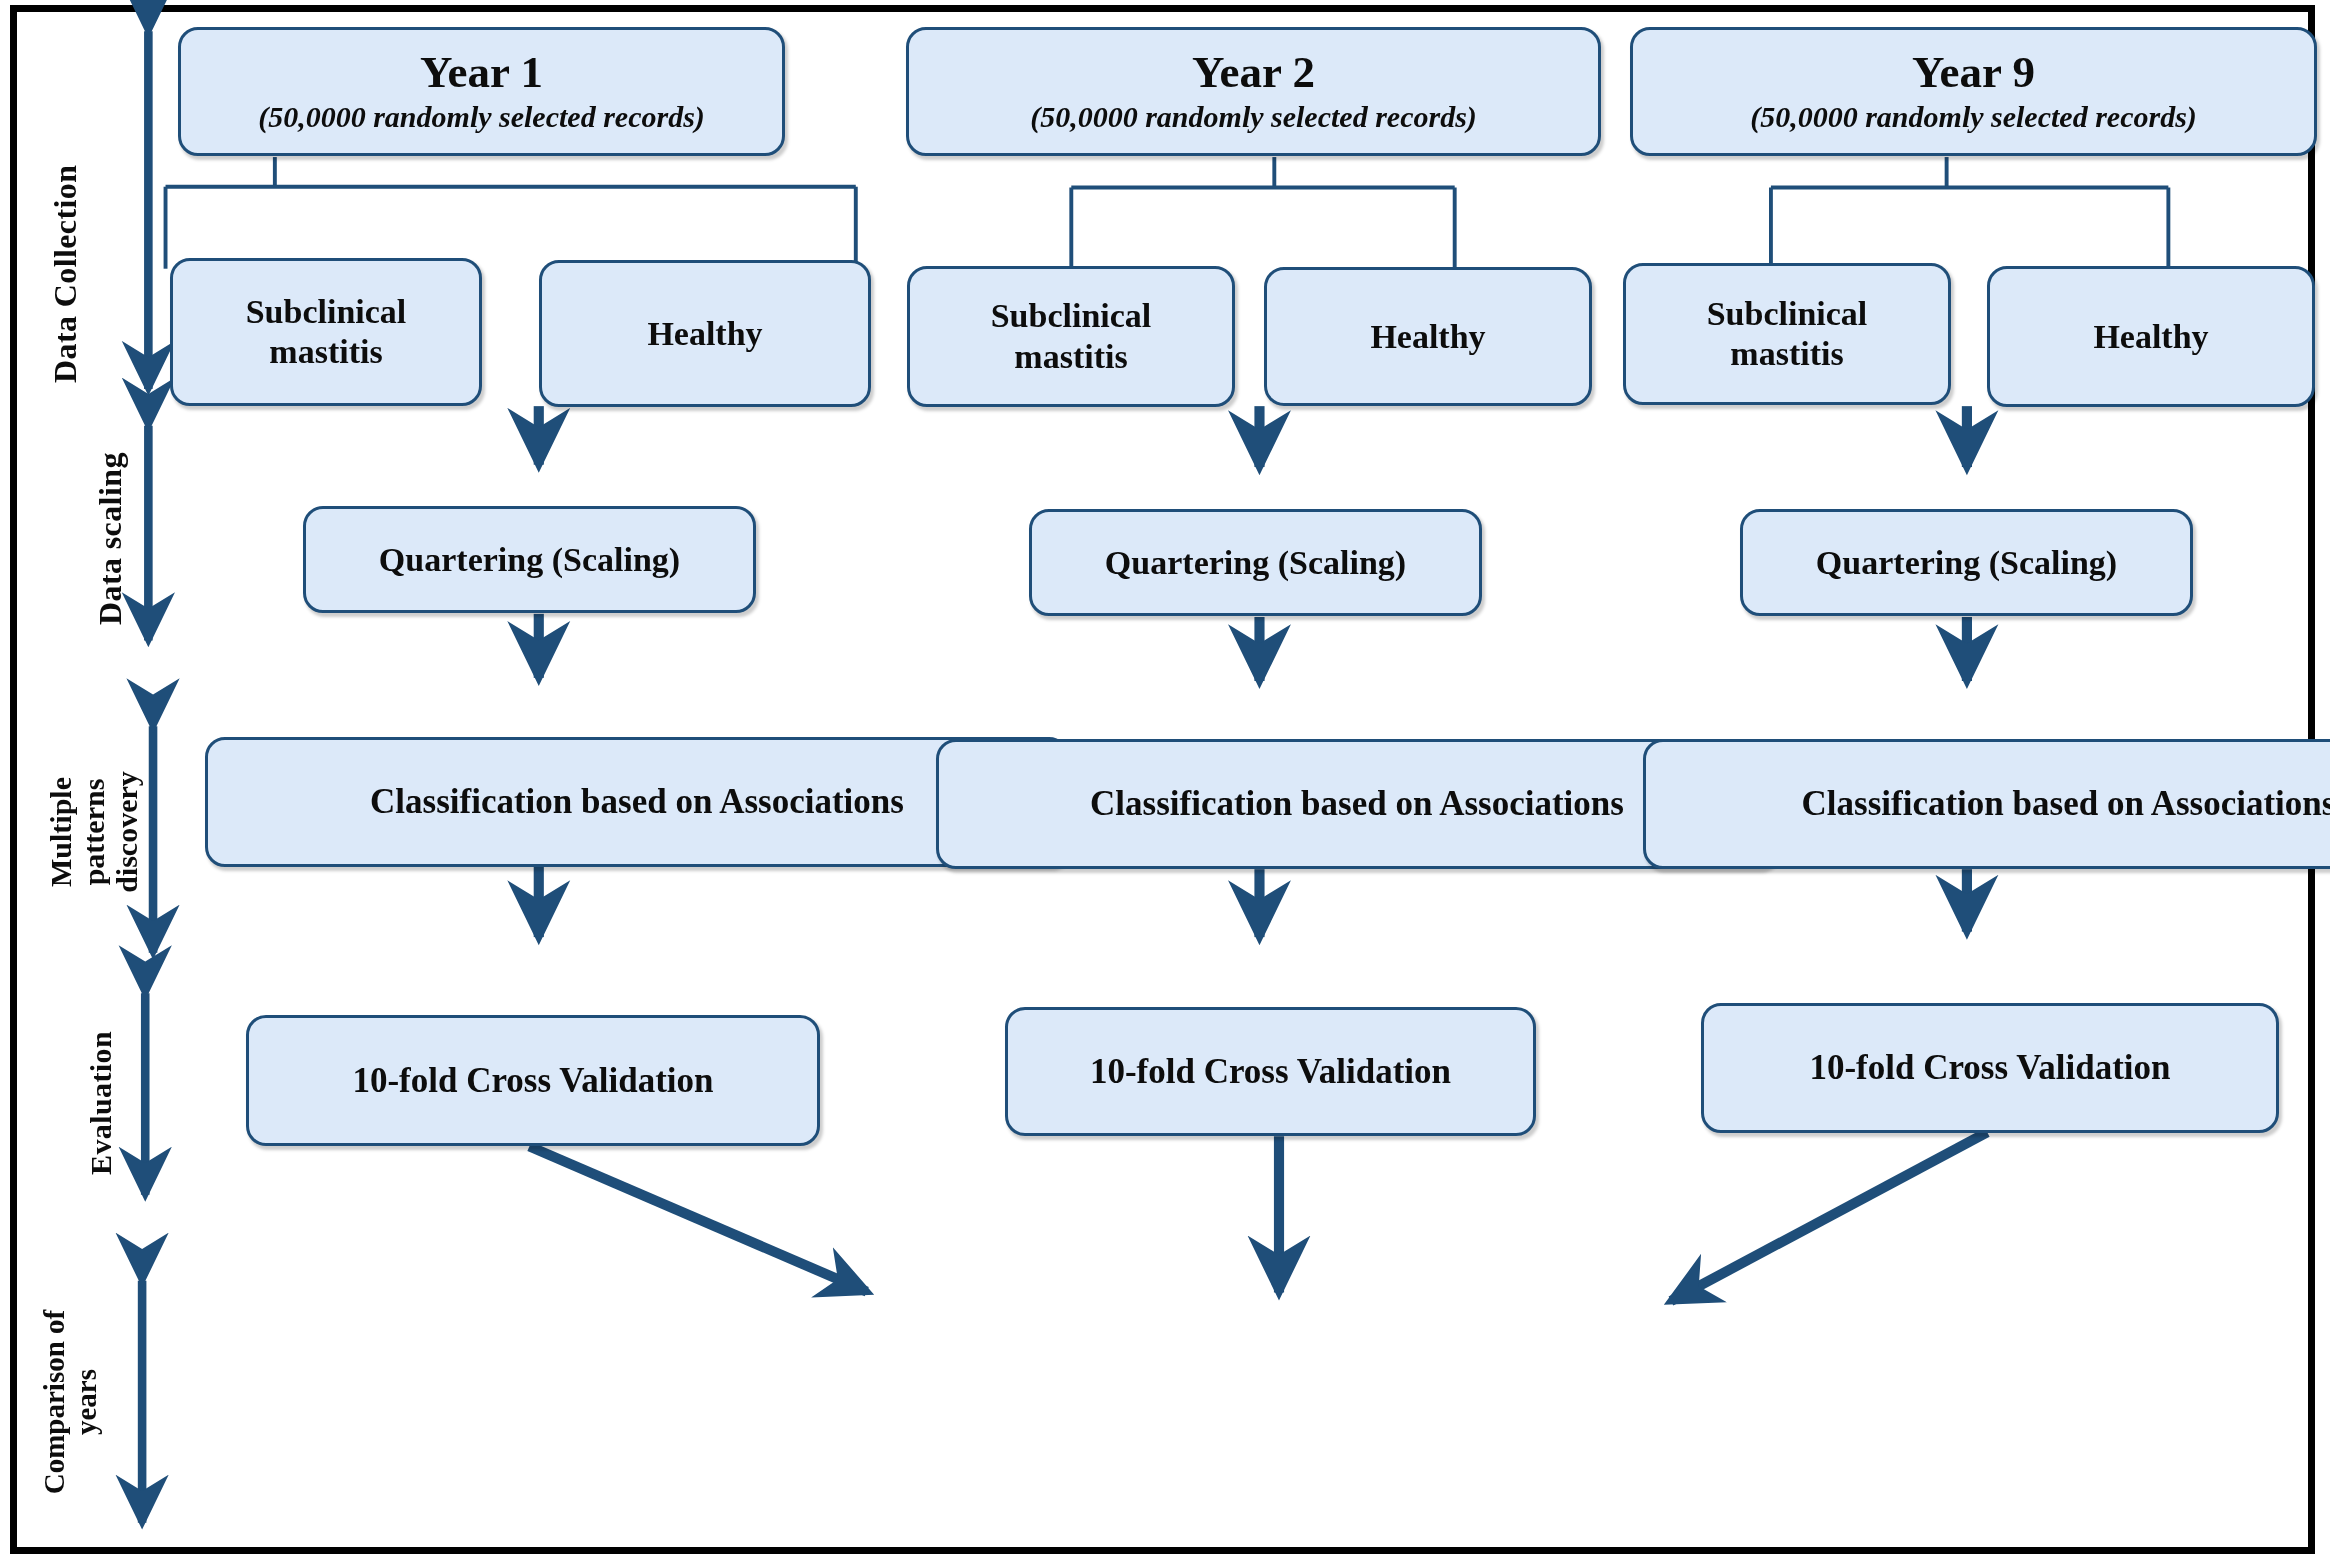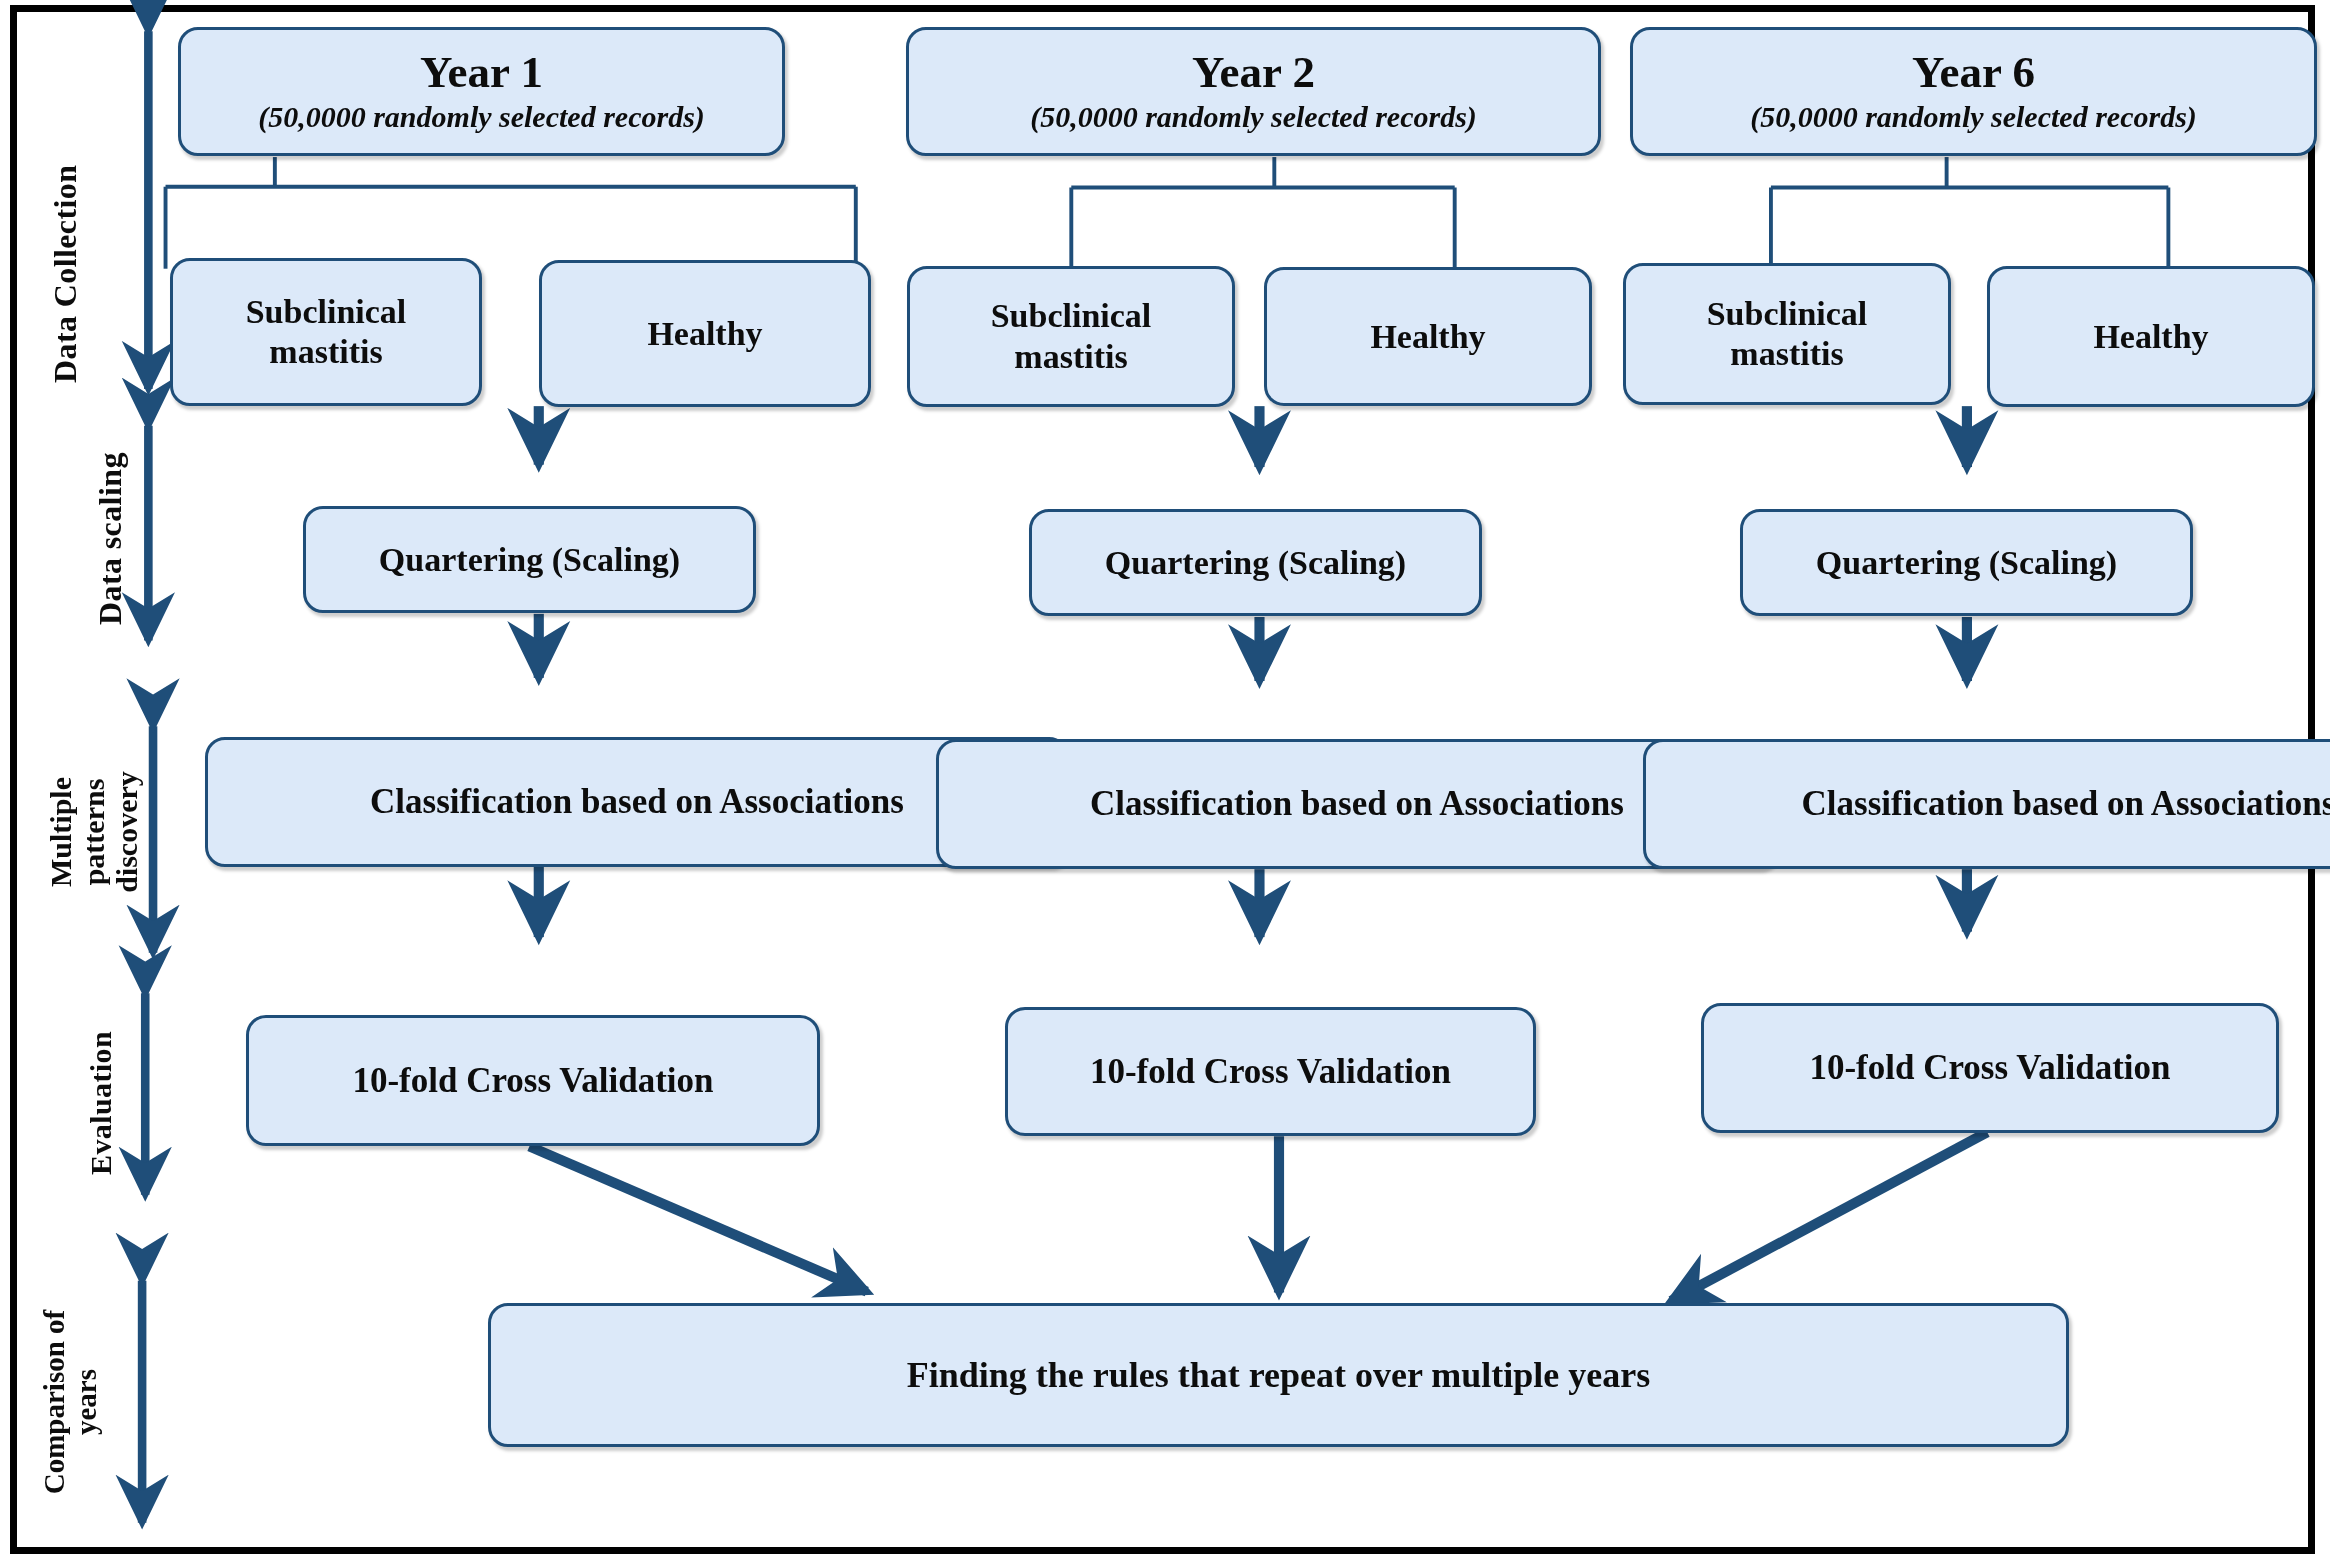--- a/index.html
+++ b/index.html
@@ -208,21 +208,21 @@
 
   <div class="pbox" style="left:936px; top:739px; width:842px; height:130px; font-size:35px;">
     <div>Classification based on Associations</div>
   </div>
 
   <div class="pbox" style="left:1005px; top:1007px; width:531px; height:129px; font-size:35px;">
     <div>10-fold Cross Validation</div>
   </div>
 
   <div class="pbox" style="left:1630px; top:27px; width:687px; height:129px;">
-    <div style="font-size:45px; line-height:1.0;">Year 6</div>
+    <div style="font-size:45px; line-height:1.0;">Year 9</div>
     <div class="sub" style="font-size:30px; line-height:1.1; margin-top:4.7px;">(50,0000 randomly selected records)</div>
   </div>
 
   <div class="pbox" style="left:1623px; top:263px; width:328px; height:142px; font-size:34px; line-height:1.18;">
     <div>Subclinical</div>
     <div>mastitis</div>
   </div>
 
   <div class="pbox" style="left:1987px; top:266px; width:328px; height:141px; font-size:34px;">
     <div>Healthy</div>
@@ -233,18 +233,15 @@
   </div>
 
   <div class="pbox" style="left:1643px; top:739px; width:851px; height:130px; font-size:35px;">
     <div>Classification based on Associations</div>
   </div>
 
   <div class="pbox" style="left:1701px; top:1003px; width:578px; height:130px; font-size:35px;">
     <div>10-fold Cross Validation</div>
   </div>
 
-  <div class="pbox" style="left:488px; top:1303px; width:1581px; height:144px; font-size:36px;">
-    <div>Finding the rules that repeat over multiple years</div>
-  </div>
 
 </div>
 
 
 </body></html>

